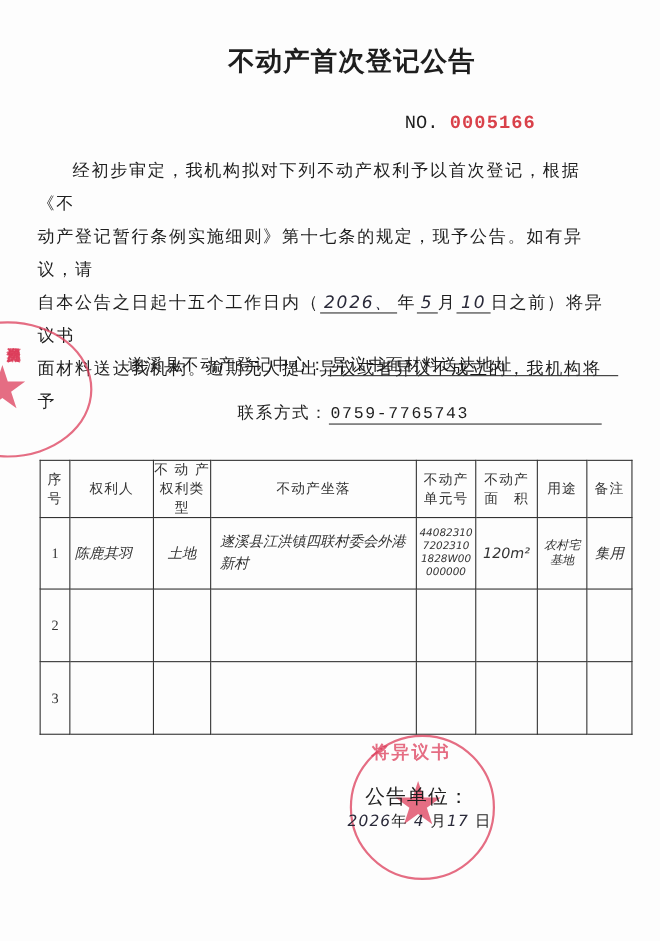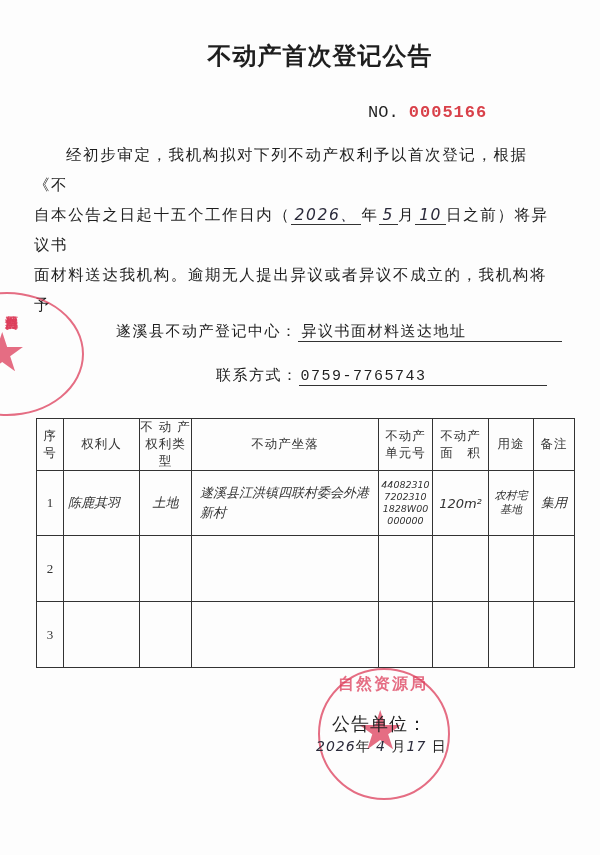--- a/index.html
+++ b/index.html
@@ -79,20 +79,21 @@
 
 <div class="title">不动产首次登记公告</div>
 
 <div class="serial">
   <span>NO.</span>
   <span class="num">0005166</span>
 </div>
 
 <div class="body-text">
   <p>经初步审定，我机构拟对下列不动产权利予以首次登记，根据《不</p>
+  <div>动产登记暂行条例实施细则》第十七条的规定，现予公告。如有异议，请</div>
   <div>
     <span>自本公告之日起十五个工作日内（</span><span class="ul hw">2026、</span><span>年</span><span class="ul hw">5</span><span>月</span><span class="ul hw">10</span><span>日之前）将异议书</span>
   </div>
   <div>面材料送达我机构。逾期无人提出异议或者异议不成立的，我机构将予</div>
 </div>
 
 <div class="addr-row">
   <span>遂溪县不动产登记中心：</span><span class="val">异议书面材料送达地址</span>
 </div>
 
@@ -161,19 +162,19 @@
       <td></td>
       <td></td>
       <td></td>
       <td></td>
     </tr>
   </tbody>
 </table>
 
 <div class="stamp" style="left:318px; top:668px; width:128px; height:128px;">
   <span class="star" style="left:36px; top:34px;">★</span>
-  <span class="ring-text" style="left:18px; top:4px; font-size:16px; letter-spacing:2px;">自然资源局</span>
+  <span class="ring-text" style="left:18px; top:4px; font-size:16px; letter-spacing:2px;">将异议书</span>
 </div>
 
 <div class="footer-unit">公告单位：</div>
 <div class="footer-date">
   <span class="hw">2026</span><span>年</span>&nbsp;<span class="hw">4</span>&nbsp;<span>月</span><span class="hw">17</span>&nbsp;<span>日</span>
 </div>
 
 </body></html>

